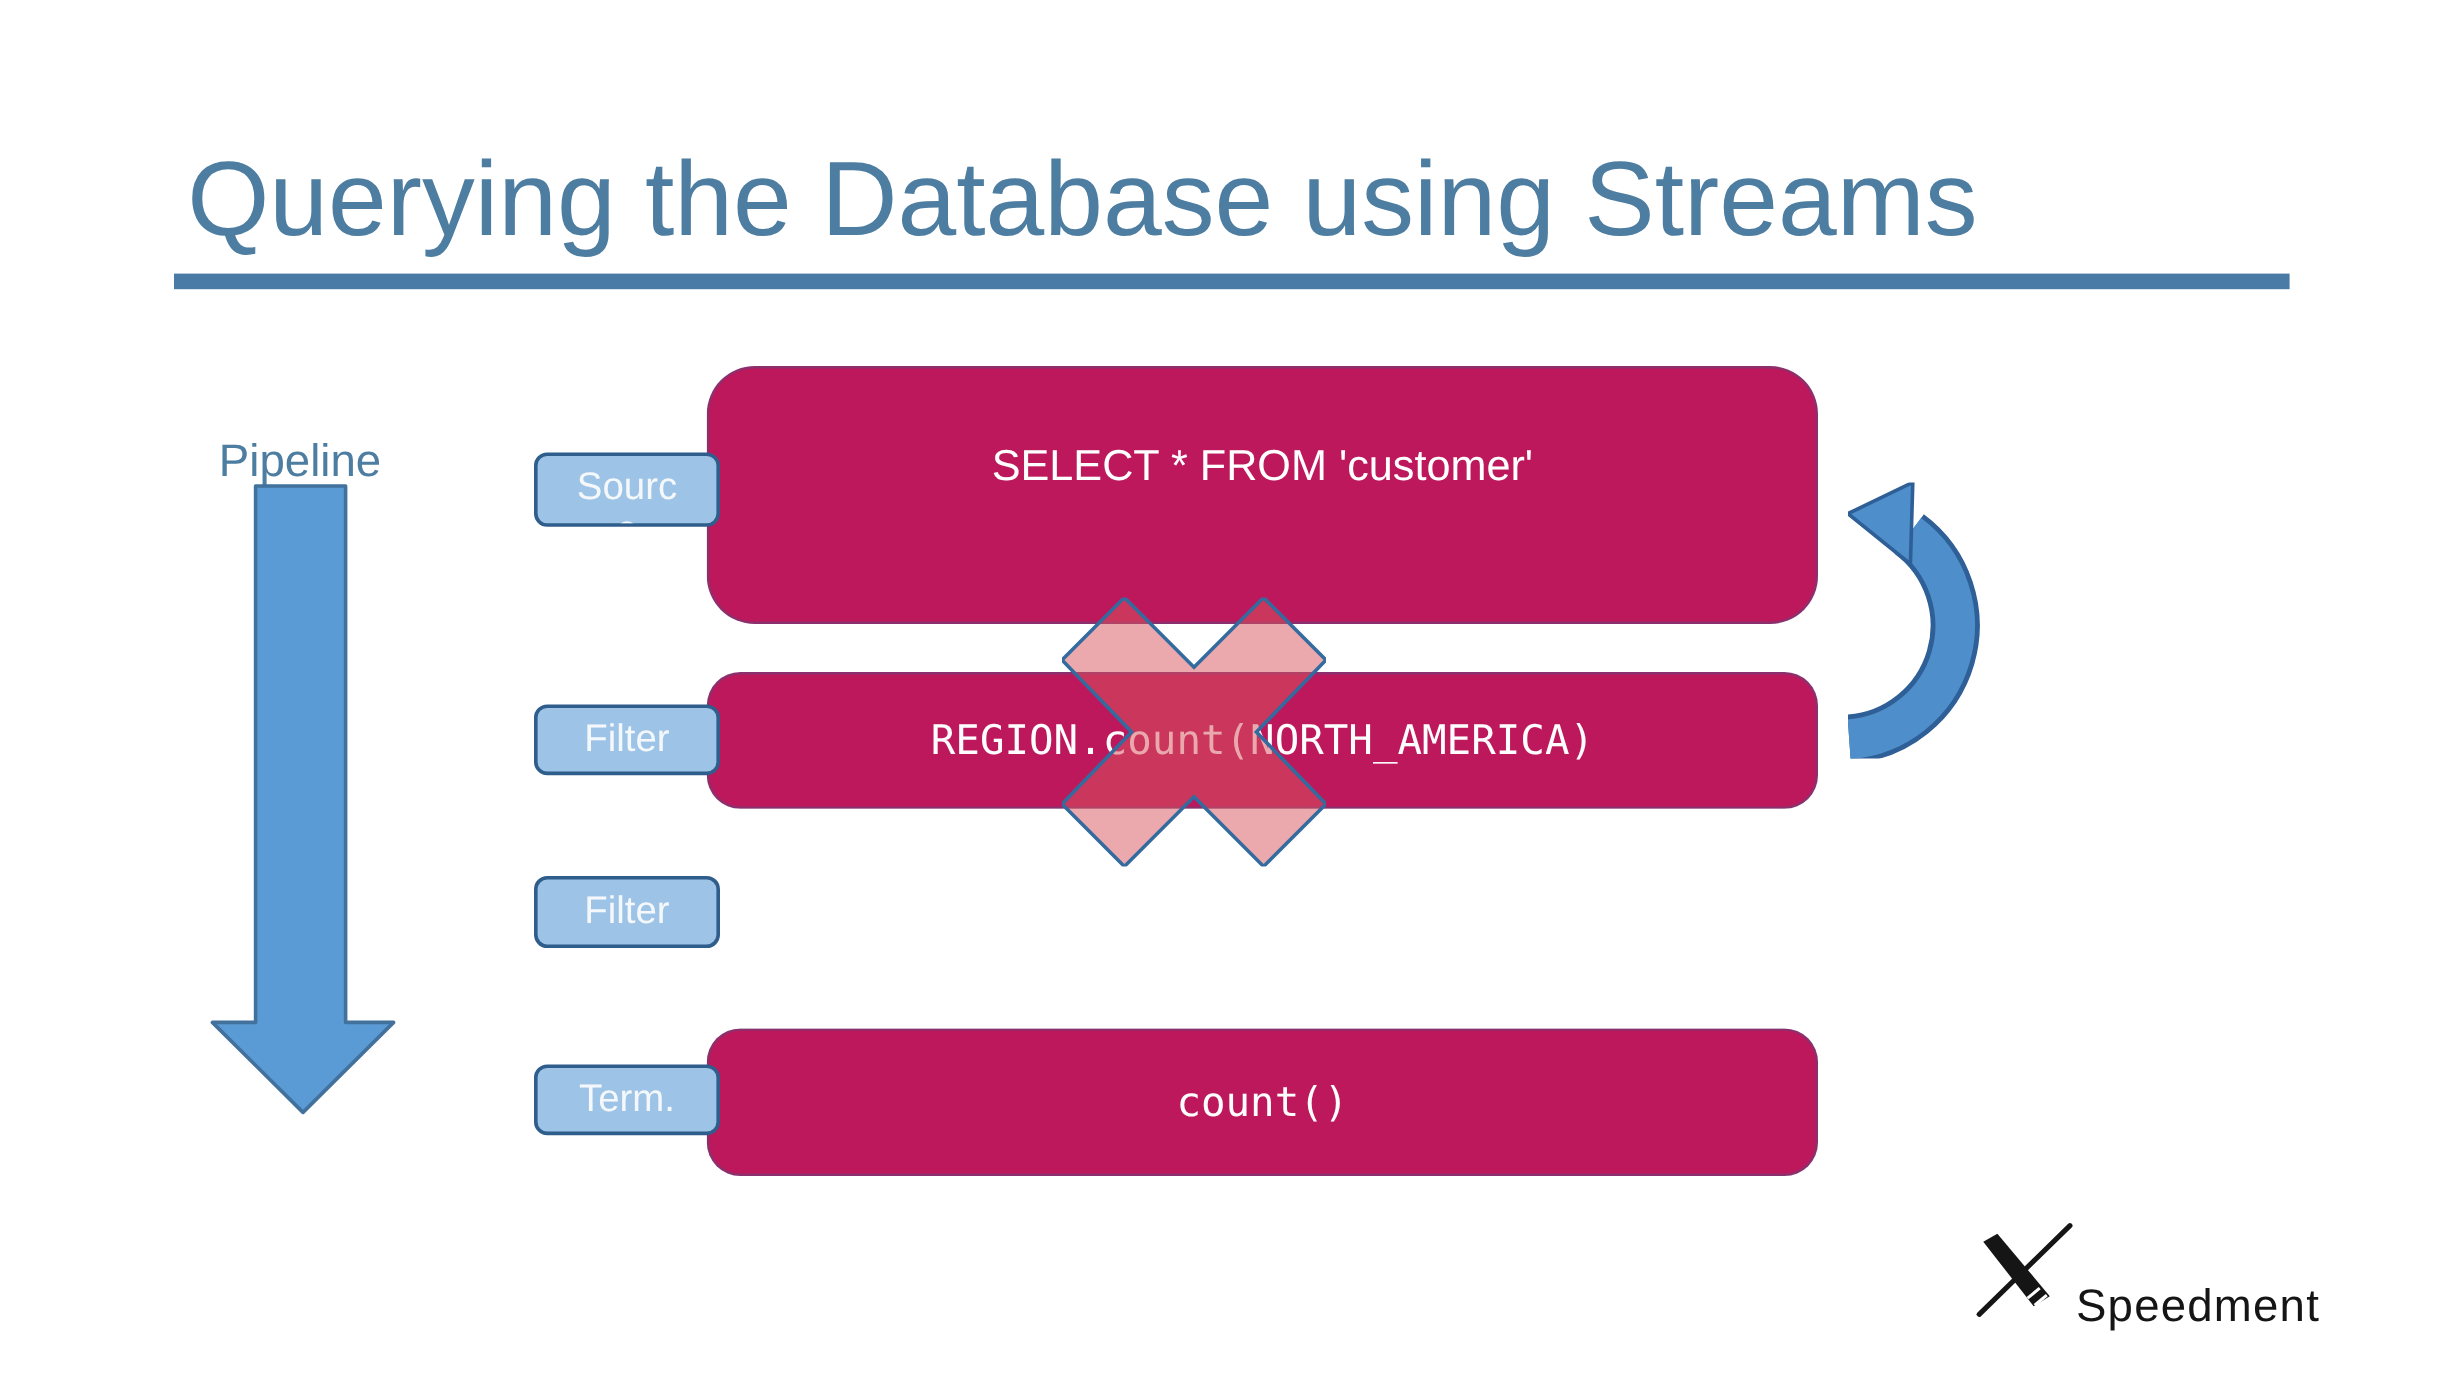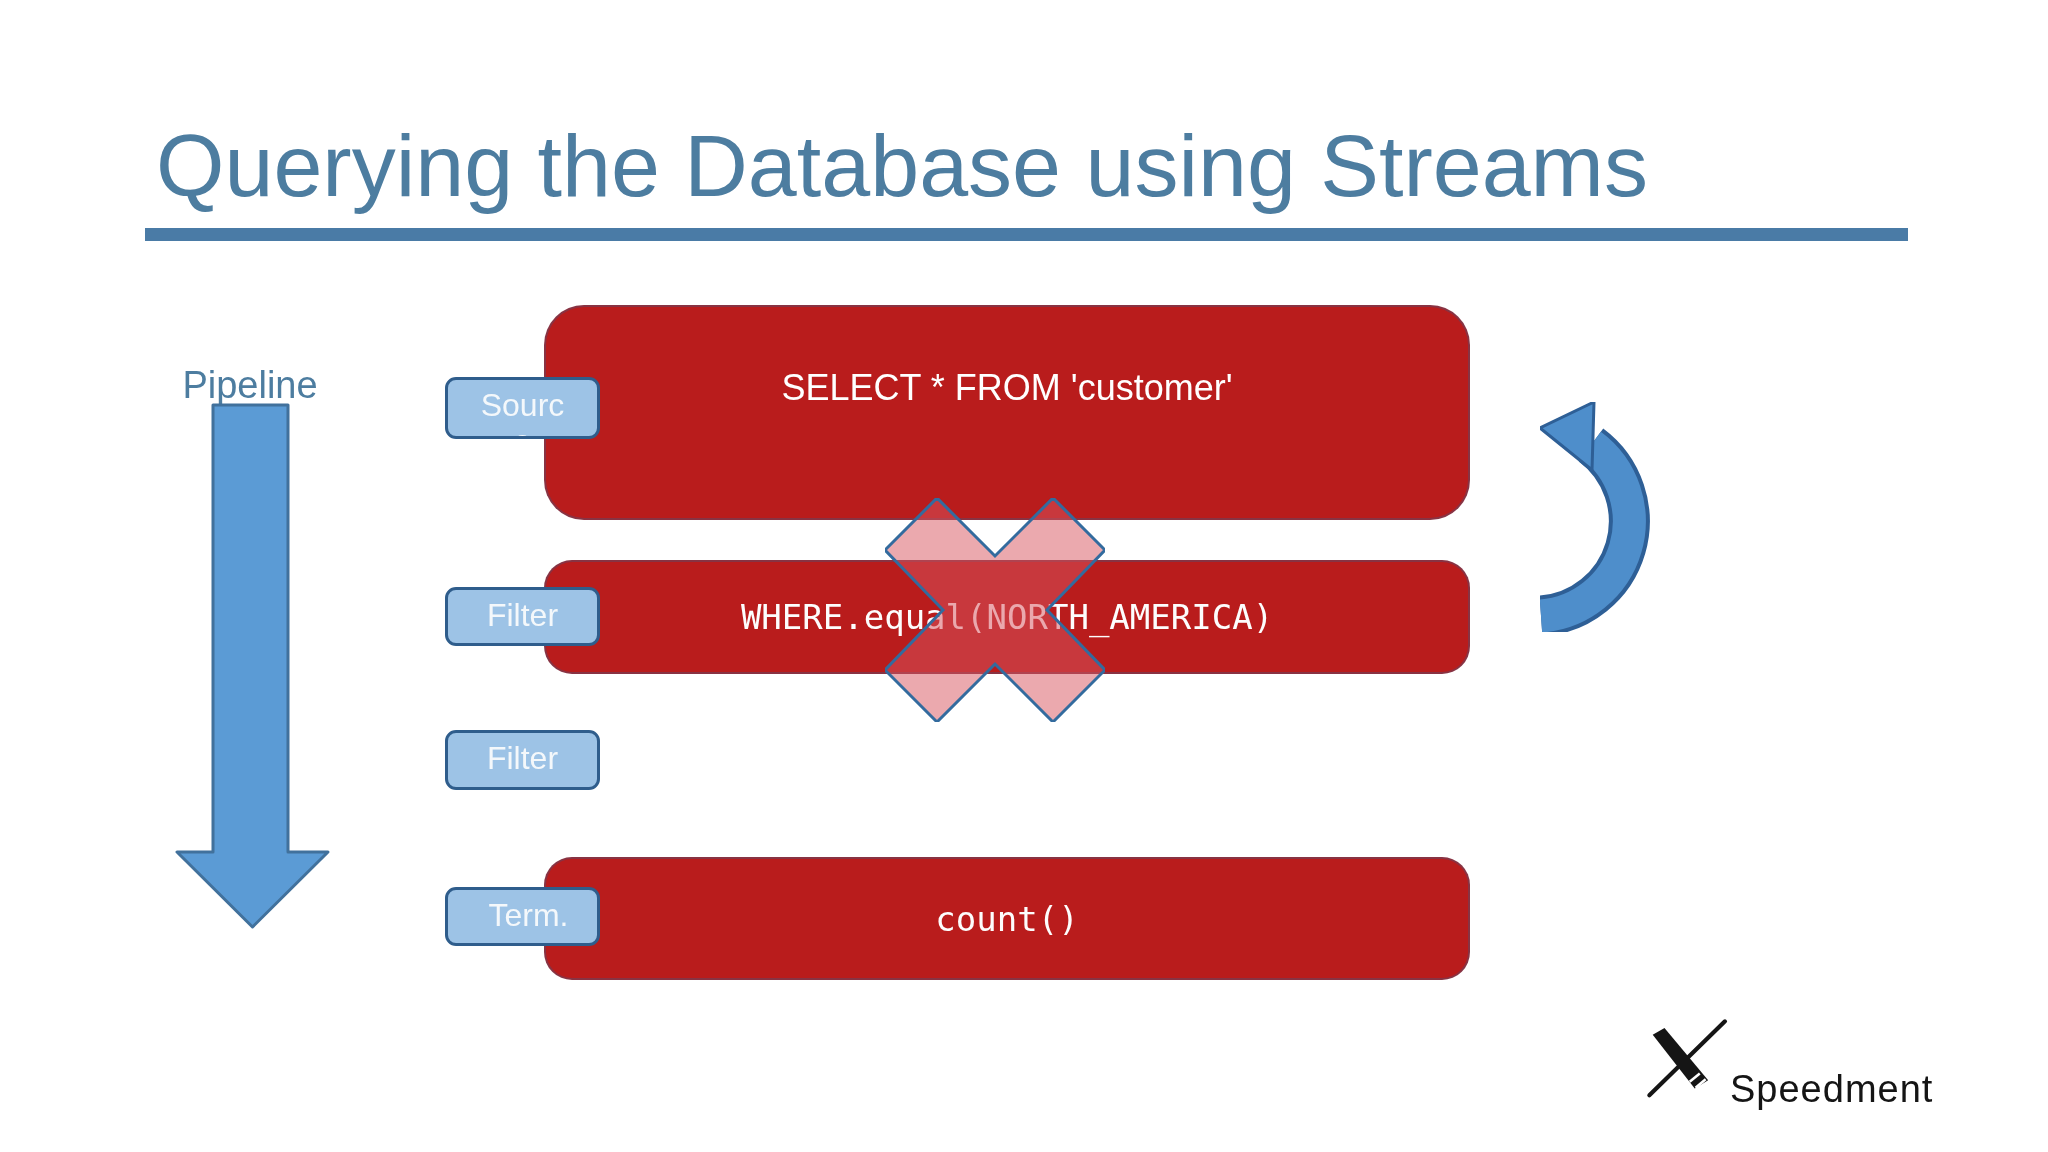--- a/index.html
+++ b/index.html
@@ -23,22 +23,22 @@
 
   
   .pipeline-label {
     position: absolute; left: 170px; top: 364px; width: 160px;
     text-align: center; font-size: 38px; color: #4d7da0;
   }
   .pipeline-arrow { position: absolute; left: 175px; top: 403px; }
 
   
   .stage-box {
-    position: absolute; left: 544px; width: 926px;
-    background: #b91c1c; border: 2px solid rgba(46,94,140,0.35);
+    position: absolute; left: 589px; width: 926px;
+    background: #be185d; border: 2px solid rgba(46,94,140,0.35);
     z-index: 1;
   }
   .box-source { top: 305px; height: 215px; border-radius: 40px; }
   .box-filter1 { top: 560px; height: 114px; border-radius: 28px; }
   .box-filter2 { top: 698px; height: 119px; border-radius: 28px; }
   .box-term   { top: 857px; height: 123px; border-radius: 28px; }
 
   .sql-line1 {
     position: absolute; left: 0; top: 60px; width: 100%;
     text-align: center; color: #ffffff; font-size: 36px; line-height: 42px;
@@ -62,21 +62,21 @@
   .stage-tab {
     position: absolute; left: 445px; width: 155px;
     background: #9dc3e6; border: 3px solid #2f5d8c; border-radius: 11px;
     overflow: hidden; z-index: 3;
     color: #f4f8fb; font-size: 32px; line-height: 36px;
     text-align: center; padding-top: 7px;
   }
   .tab-source { top: 377px; height: 62px; }
   .tab-filter1 { top: 587px; height: 59px; }
   .tab-filter2 { top: 730px; height: 60px; }
-  .tab-term { top: 887px; height: 59px; text-align: right; }
+  .tab-term { top: 887px; height: 59px; }
   .tab-inner {
     display: block; width: 92px; margin: 0 auto;
     word-break: break-all;
   }
 
   
   .x-mark { position: absolute; left: 885px; top: 498px; z-index: 4; }
   .loop-arrow { position: absolute; left: 1540px; top: 402px; z-index: 2; }
 
   
@@ -99,21 +99,21 @@
 
   <svg class="pipeline-arrow" width="155" height="530" viewBox="0 0 155 530">
     <polygon points="38,2 113,2 113,449 153,449 77.5,524 2,449 38,449" fill="#5b9bd5" stroke="#41719c" stroke-width="3" stroke-linejoin="round"></polygon>
   </svg>
 
   <div class="stage-box box-source">
     <div class="sql-line1">SELECT * FROM 'customer'</div>
   </div>
 
   <div class="stage-box box-filter1">
-    <div class="code-line">WHERE.equal(NORTH_AMERICA)</div>
+    <div class="code-line">REGION.count(NORTH_AMERICA)</div>
   </div>
 
 
   <div class="stage-box box-term">
     <div class="code-line">count()</div>
   </div>
 
   <div class="stage-tab tab-source">
     <span class="tab-inner">Source</span>
   </div>

